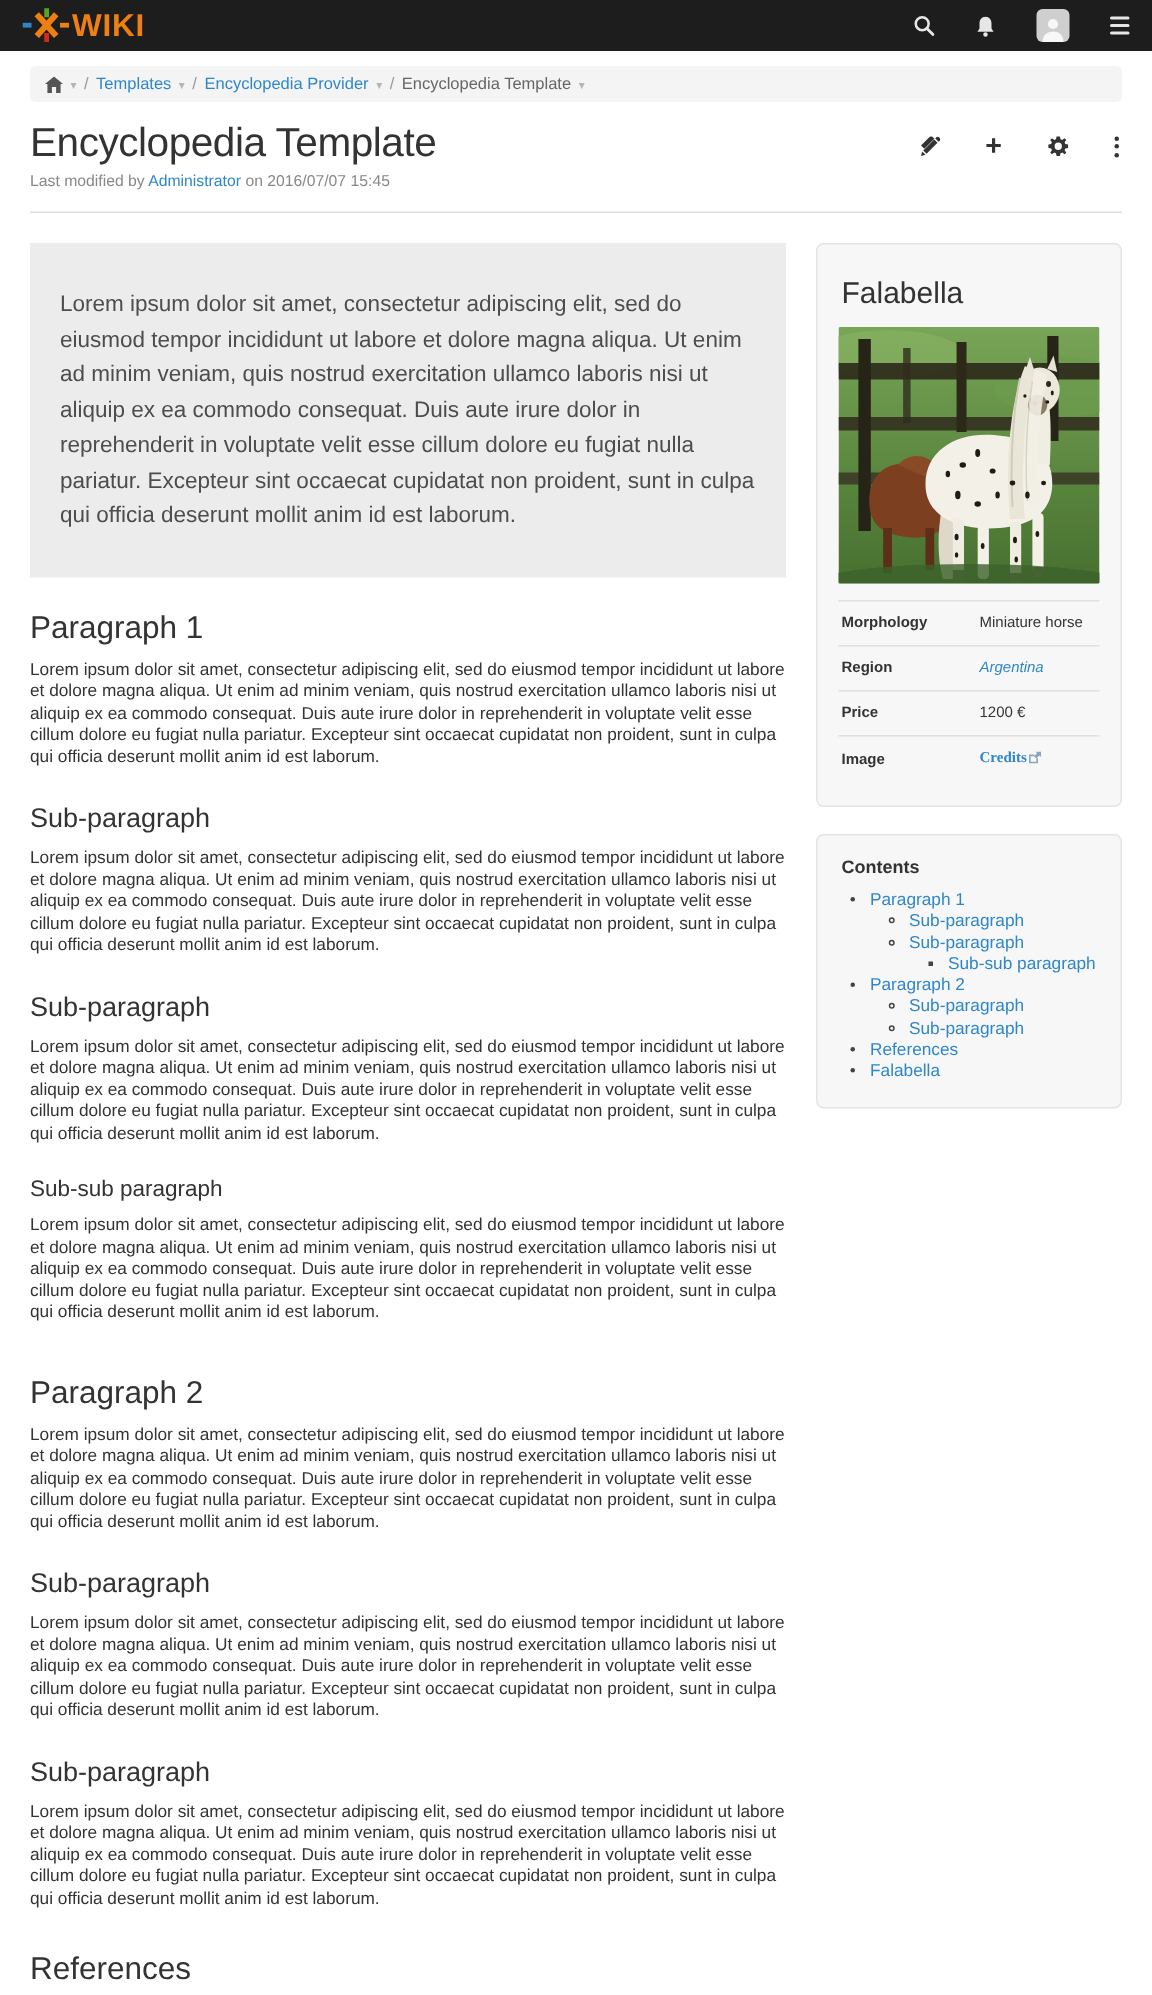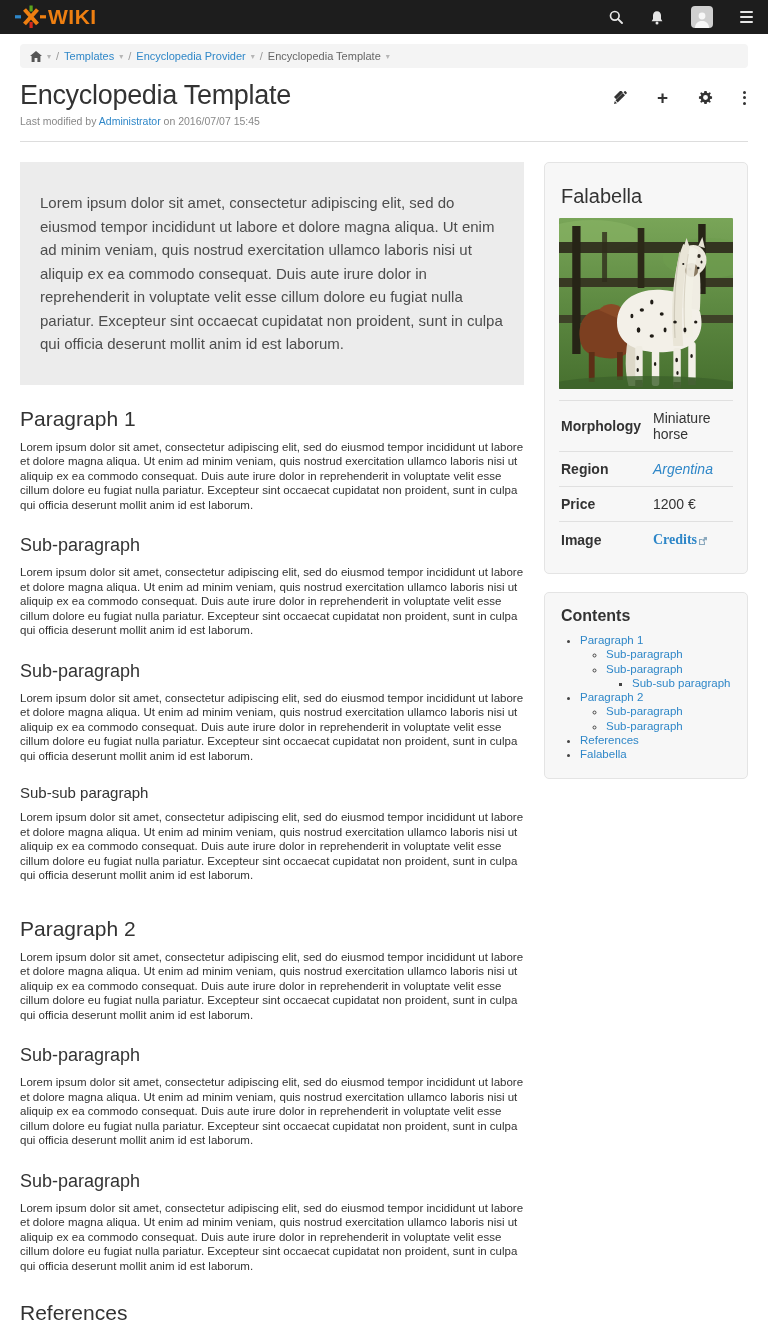--- a/index.html
+++ b/index.html
@@ -50,25 +50,25 @@
   h4.sec { font-size:15px; font-weight:400; color:#333; margin:21px 0 9px; }
   .main-col .first-sec { margin-top:22px; }
   p.body { font-size:11.5px; line-height:14.5px; color:#333; margin:0; }
   .ext-ico { margin-left:2px; vertical-align:-1px; }
 
   
   .card { background:#f7f7f7; border:1px solid #e4e4e4; border-radius:5px; padding:14px 14px 16px; margin-bottom:18px; }
   .infobox-title { font-size:20px; font-weight:400; color:#333; margin:8px 2px 10px; }
   .photo { width:100%; height:171px; display:block; border-radius:1px; }
   .info-table { margin-top:11px; }
-  .info-row { display:flex; align-items:center; padding:9px 2px; border-top:1px solid #e0e0e0; font-size:14px; }
+  .info-row { display:flex; align-items:center; padding:9px 2px; border-top:1px solid #e0e0e0; font-size:10px; }
   .info-label { width:92px; flex:none; font-weight:700; color:#333; }
   .info-value { color:#333; }
   .toc-card { padding:12px 14px 16px; }
-  .toc-title { font-size:16px; font-weight:700; color:#333; margin:2px 2px 8px; }
+  .toc-title { font-size:12px; font-weight:700; color:#333; margin:2px 2px 8px; }
   .toc ul { margin:0; padding-left:21px; font-size:11.5px; line-height:14.3px; color:#444; }
   .toc > ul { list-style:disc; }
   .toc ul ul { list-style:circle; padding-left:26px; }
   .toc ul ul ul { list-style:square; padding-left:26px; }
   .toc li { margin:0; }
 </style>
 </head>
 <body>
 
 <div class="navbar">

